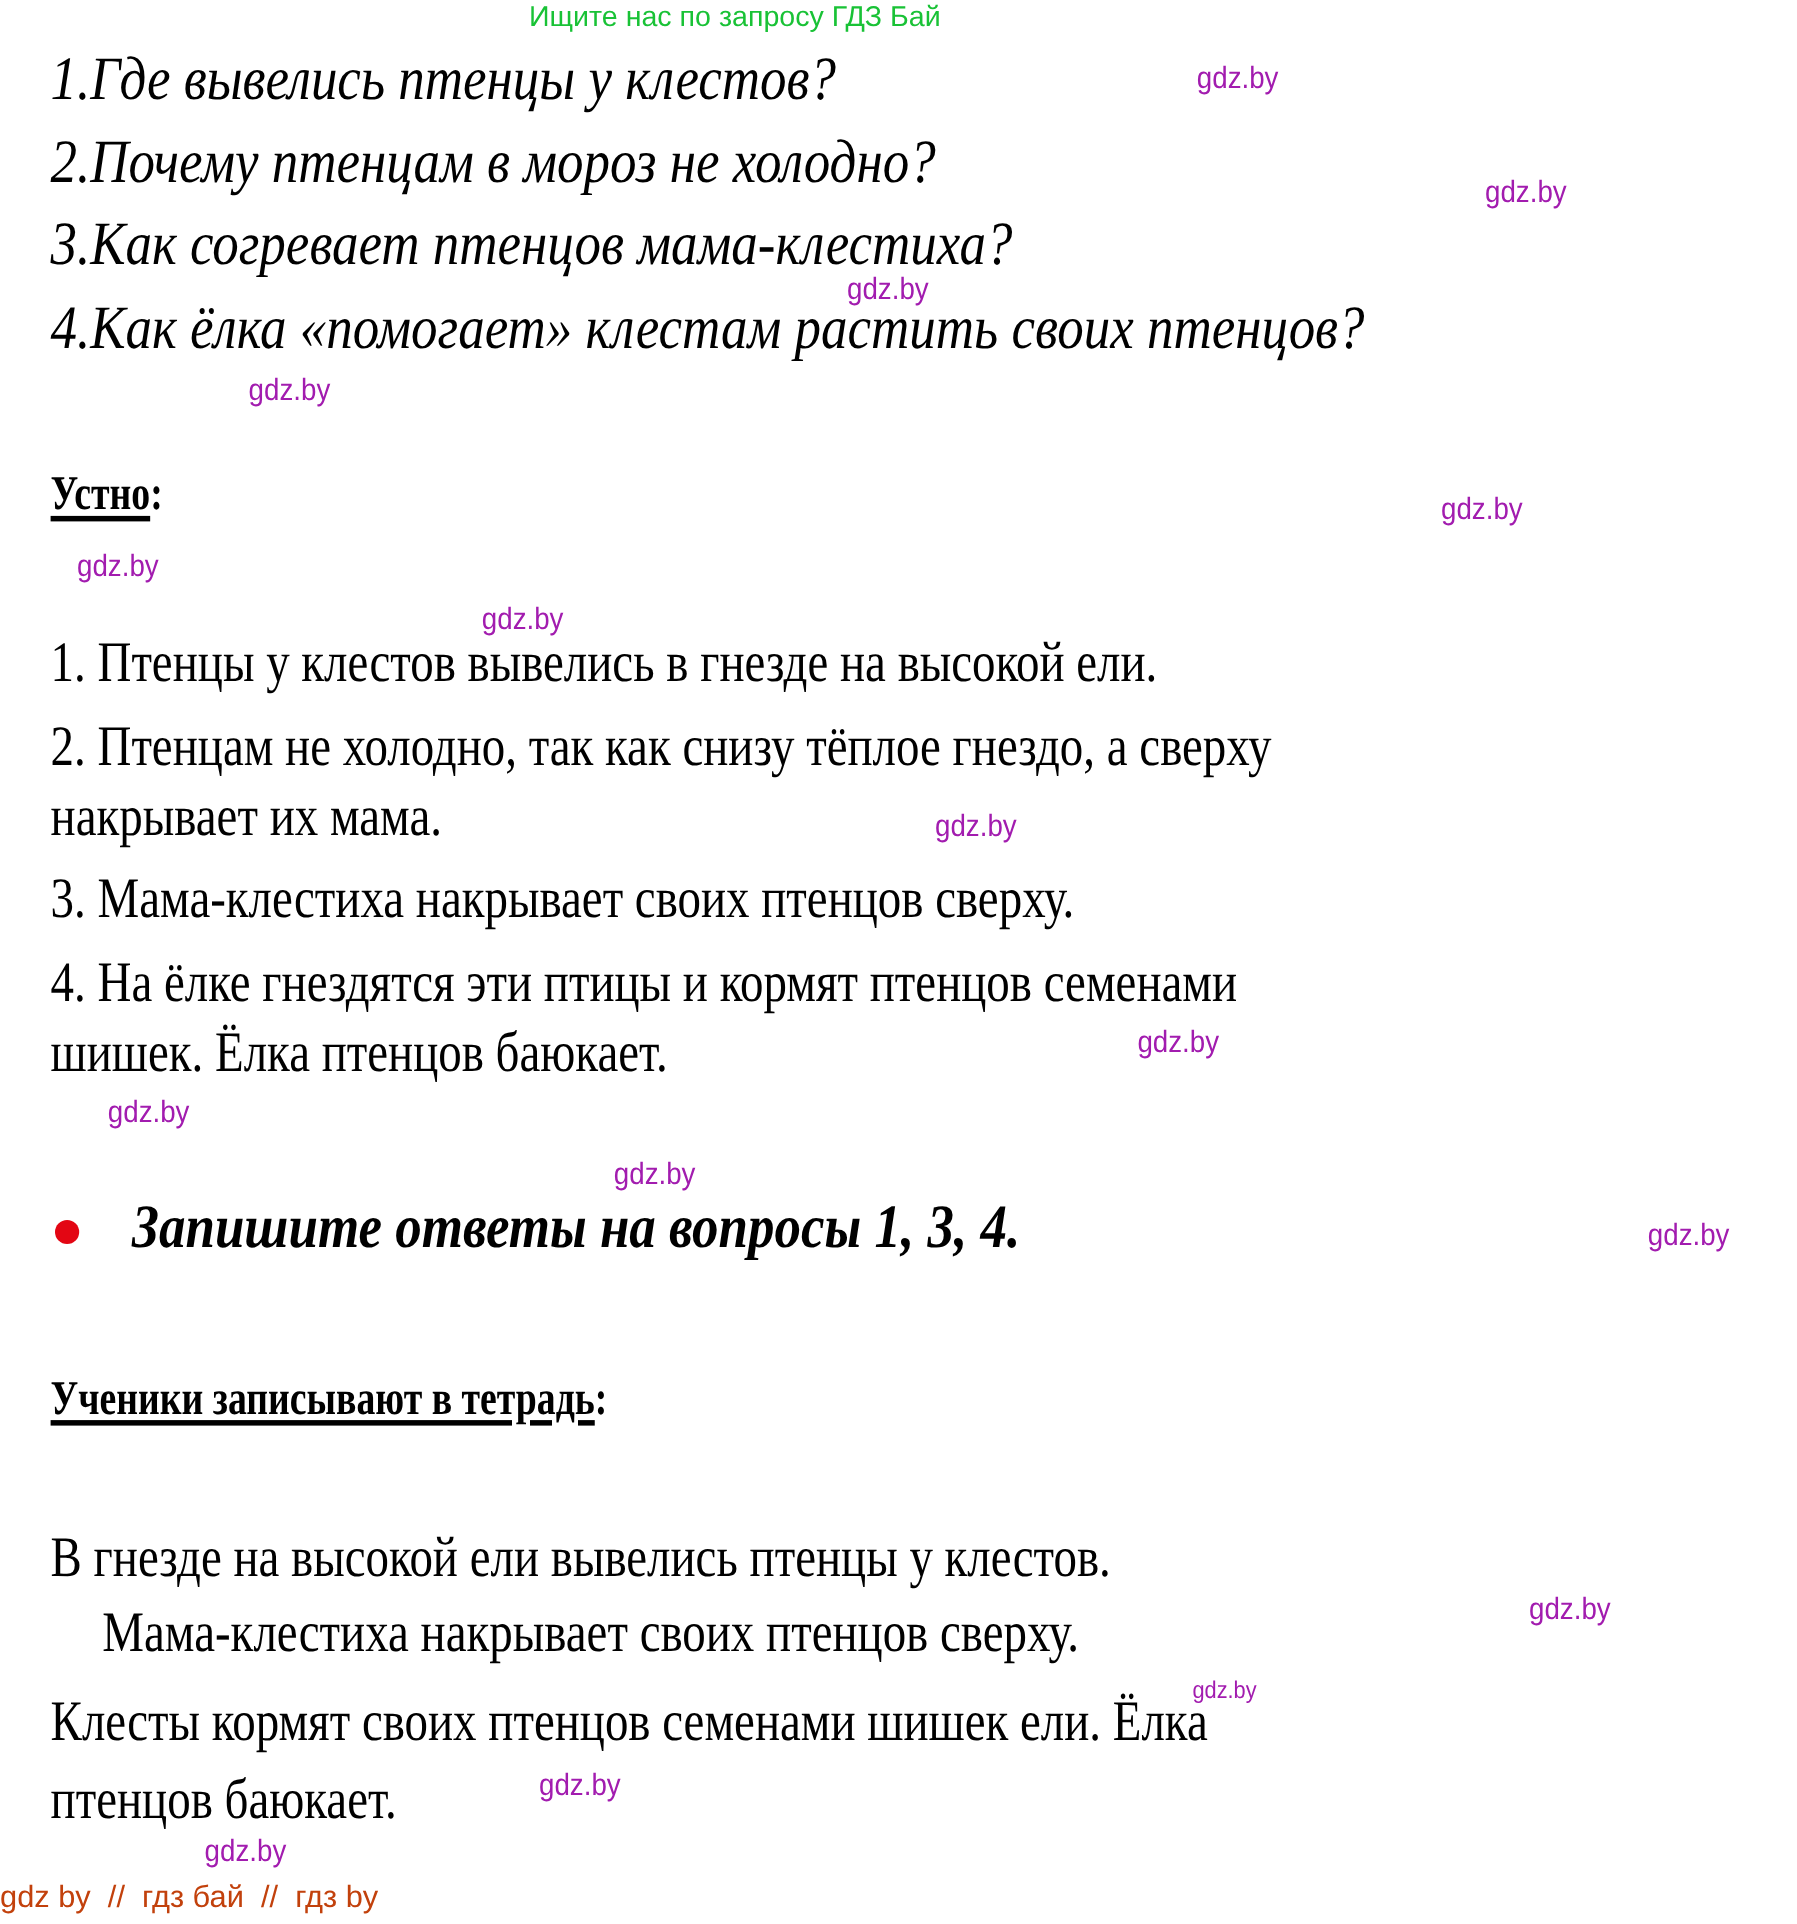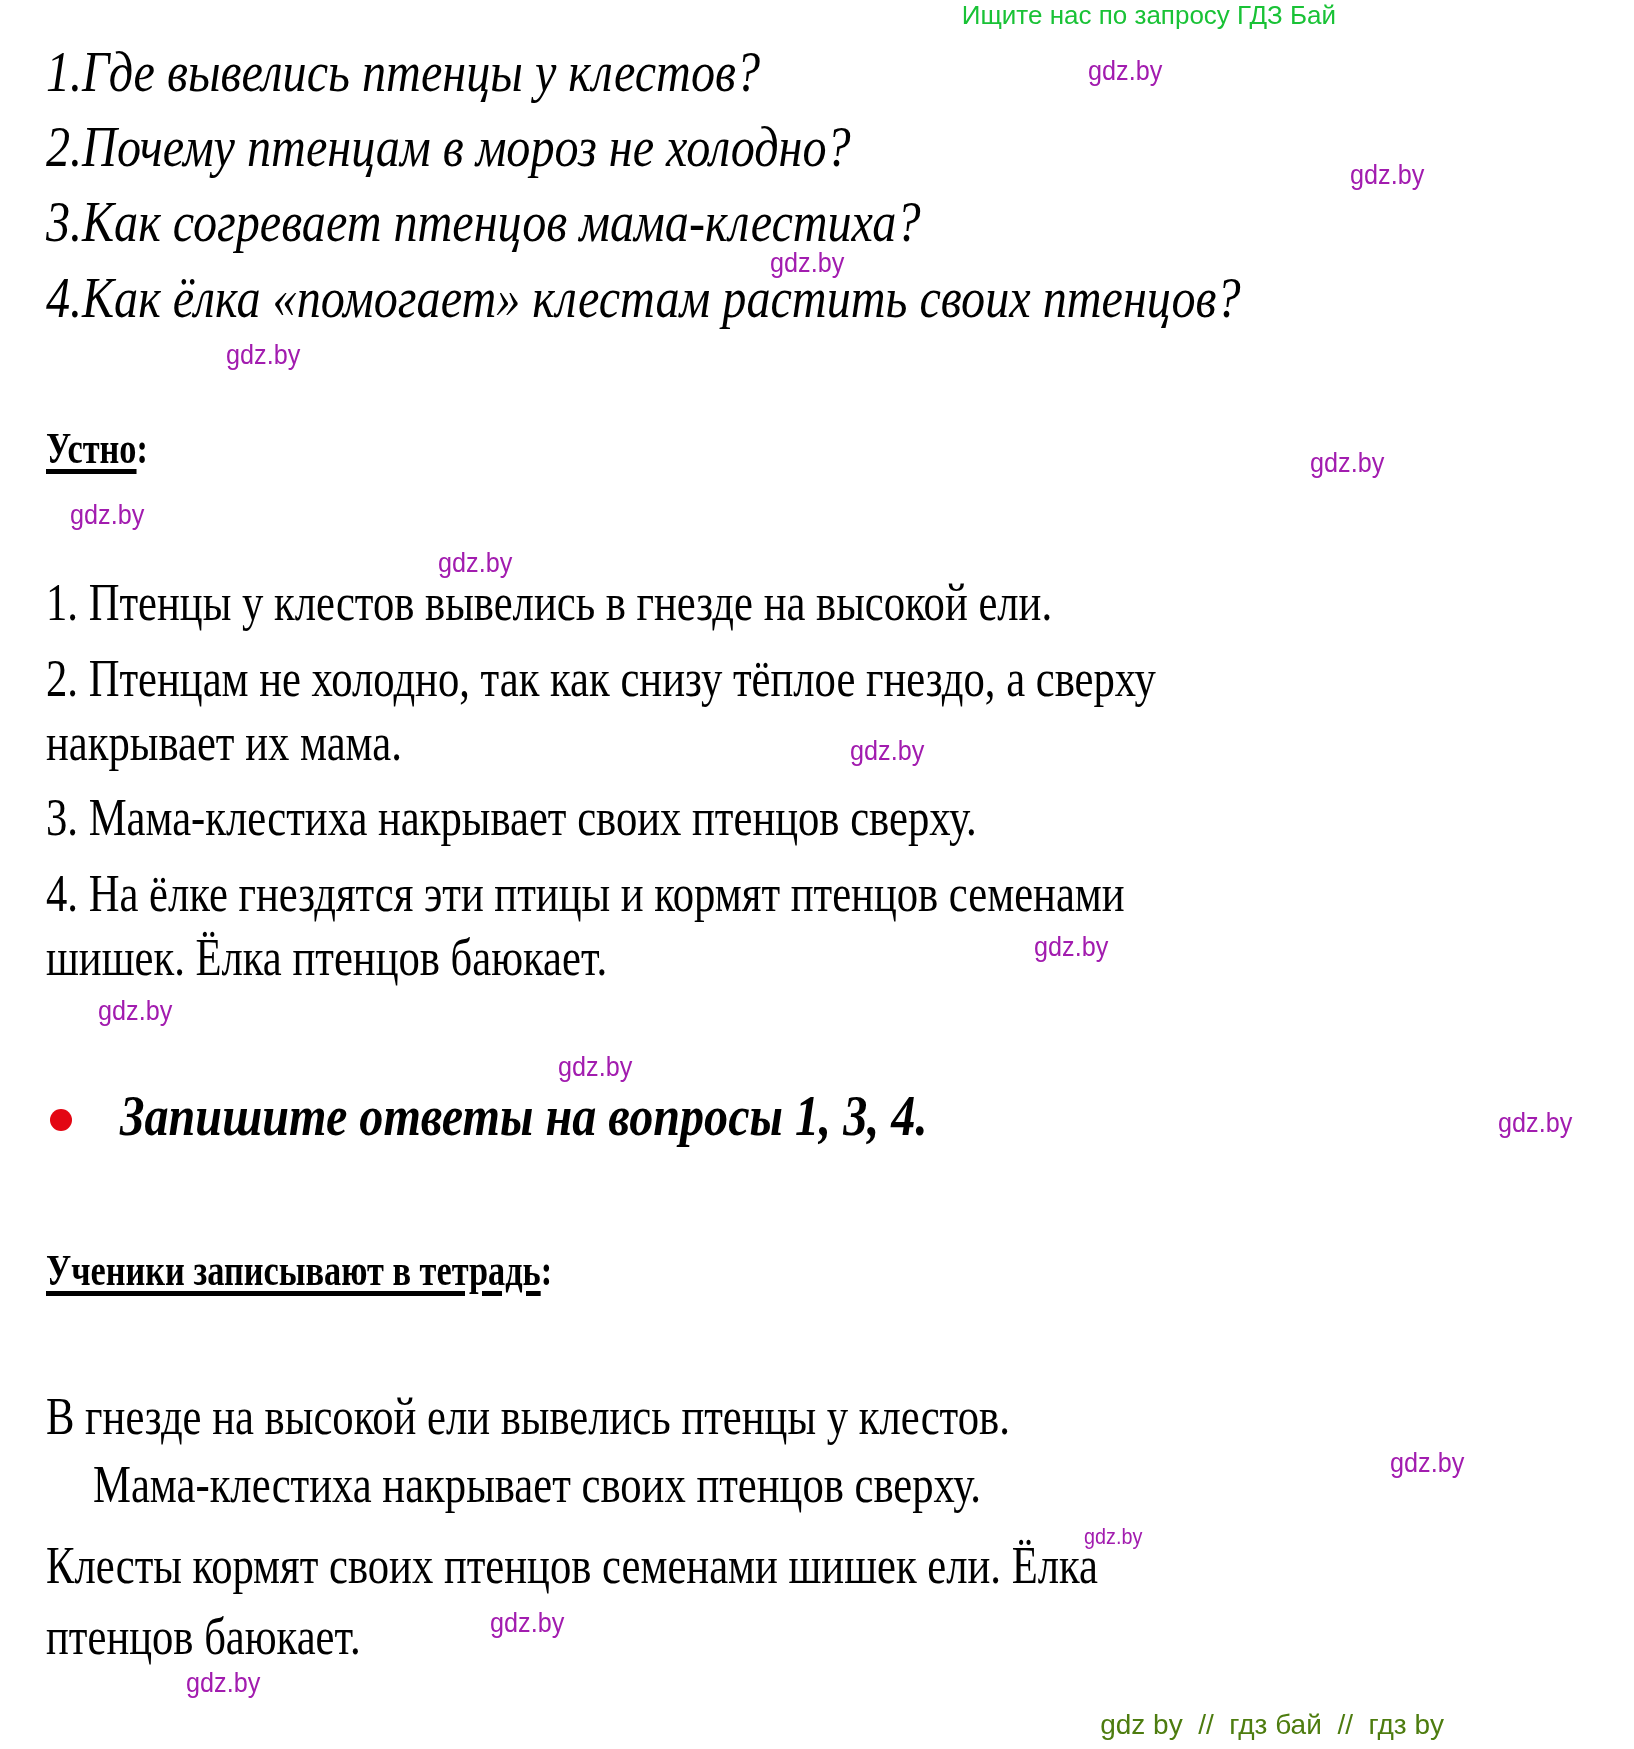--- a/index.html
+++ b/index.html
@@ -4,21 +4,21 @@
   <style>
     html, body { margin: 0; padding: 0; background: #ffffff; }
     body {
       width: 1634px; height: 1749px; position: relative; overflow: hidden;
       font-family: "Liberation Serif", serif; color: #000;
     }
     .abs { position: absolute; white-space: nowrap; }
     .cond { display: inline-block; transform-origin: left top; }
 
     .top-banner {
-      left: 0; top: 0; width: 1336px; text-align: right;
+      left: 0; top: 0; width: 1336px; text-align: center;
       font-family: "Liberation Sans", sans-serif; font-size: 26px;
       color: #19c236; line-height: 30px;
     }
     .q {
       font-weight: normal; font-style: italic; font-size: 56px; line-height: 60px;
       left: 46px;
     }
     .q .cond { transform: scaleX(0.86); }
 
     .heading {
@@ -43,23 +43,23 @@
     }
 
     .wm {
       font-family: "Liberation Sans", sans-serif; font-size: 28px; color: #a21caf;
       line-height: 30px;
     }
     .wm .cond { transform: scaleX(0.9); }
     .wm.small { font-size: 22px; }
 
     .footer {
-      left: 0; top: 1709px; width: 1444px; text-align: right;
+      left: 0; top: 1709px; width: 1444px; text-align: left;
       font-family: "Liberation Sans", sans-serif; font-size: 28px;
-      color: #4d7c0f; line-height: 32px;
+      color: #c2410c; line-height: 32px;
     }
   </style>
 </head>
 <body>
 
 <div class="abs top-banner">Ищите нас по запросу ГДЗ Бай</div>
 
 <div class="abs q" style="top:42px;"><span class="cond">1.Где вывелись птенцы у клестов?</span></div>
 <div class="abs q" style="top:117px;"><span class="cond">2.Почему птенцам в мороз не холодно?</span></div>
 <div class="abs q" style="top:192px;"><span class="cond">3.Как согревает птенцов мама-клестиха?</span></div>

